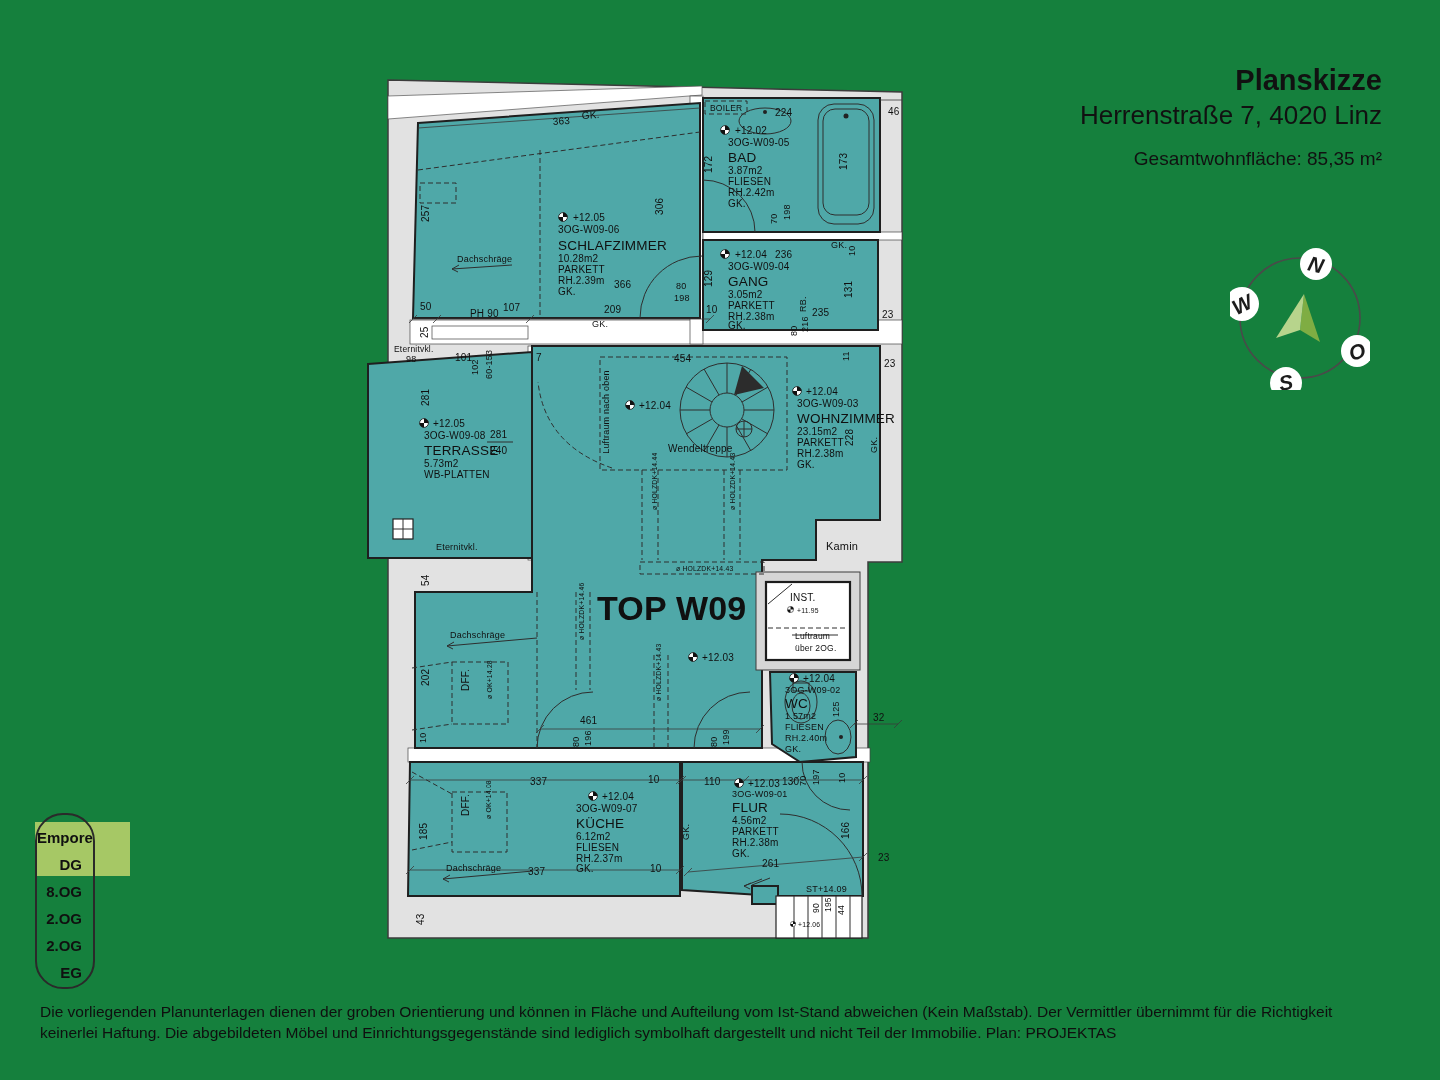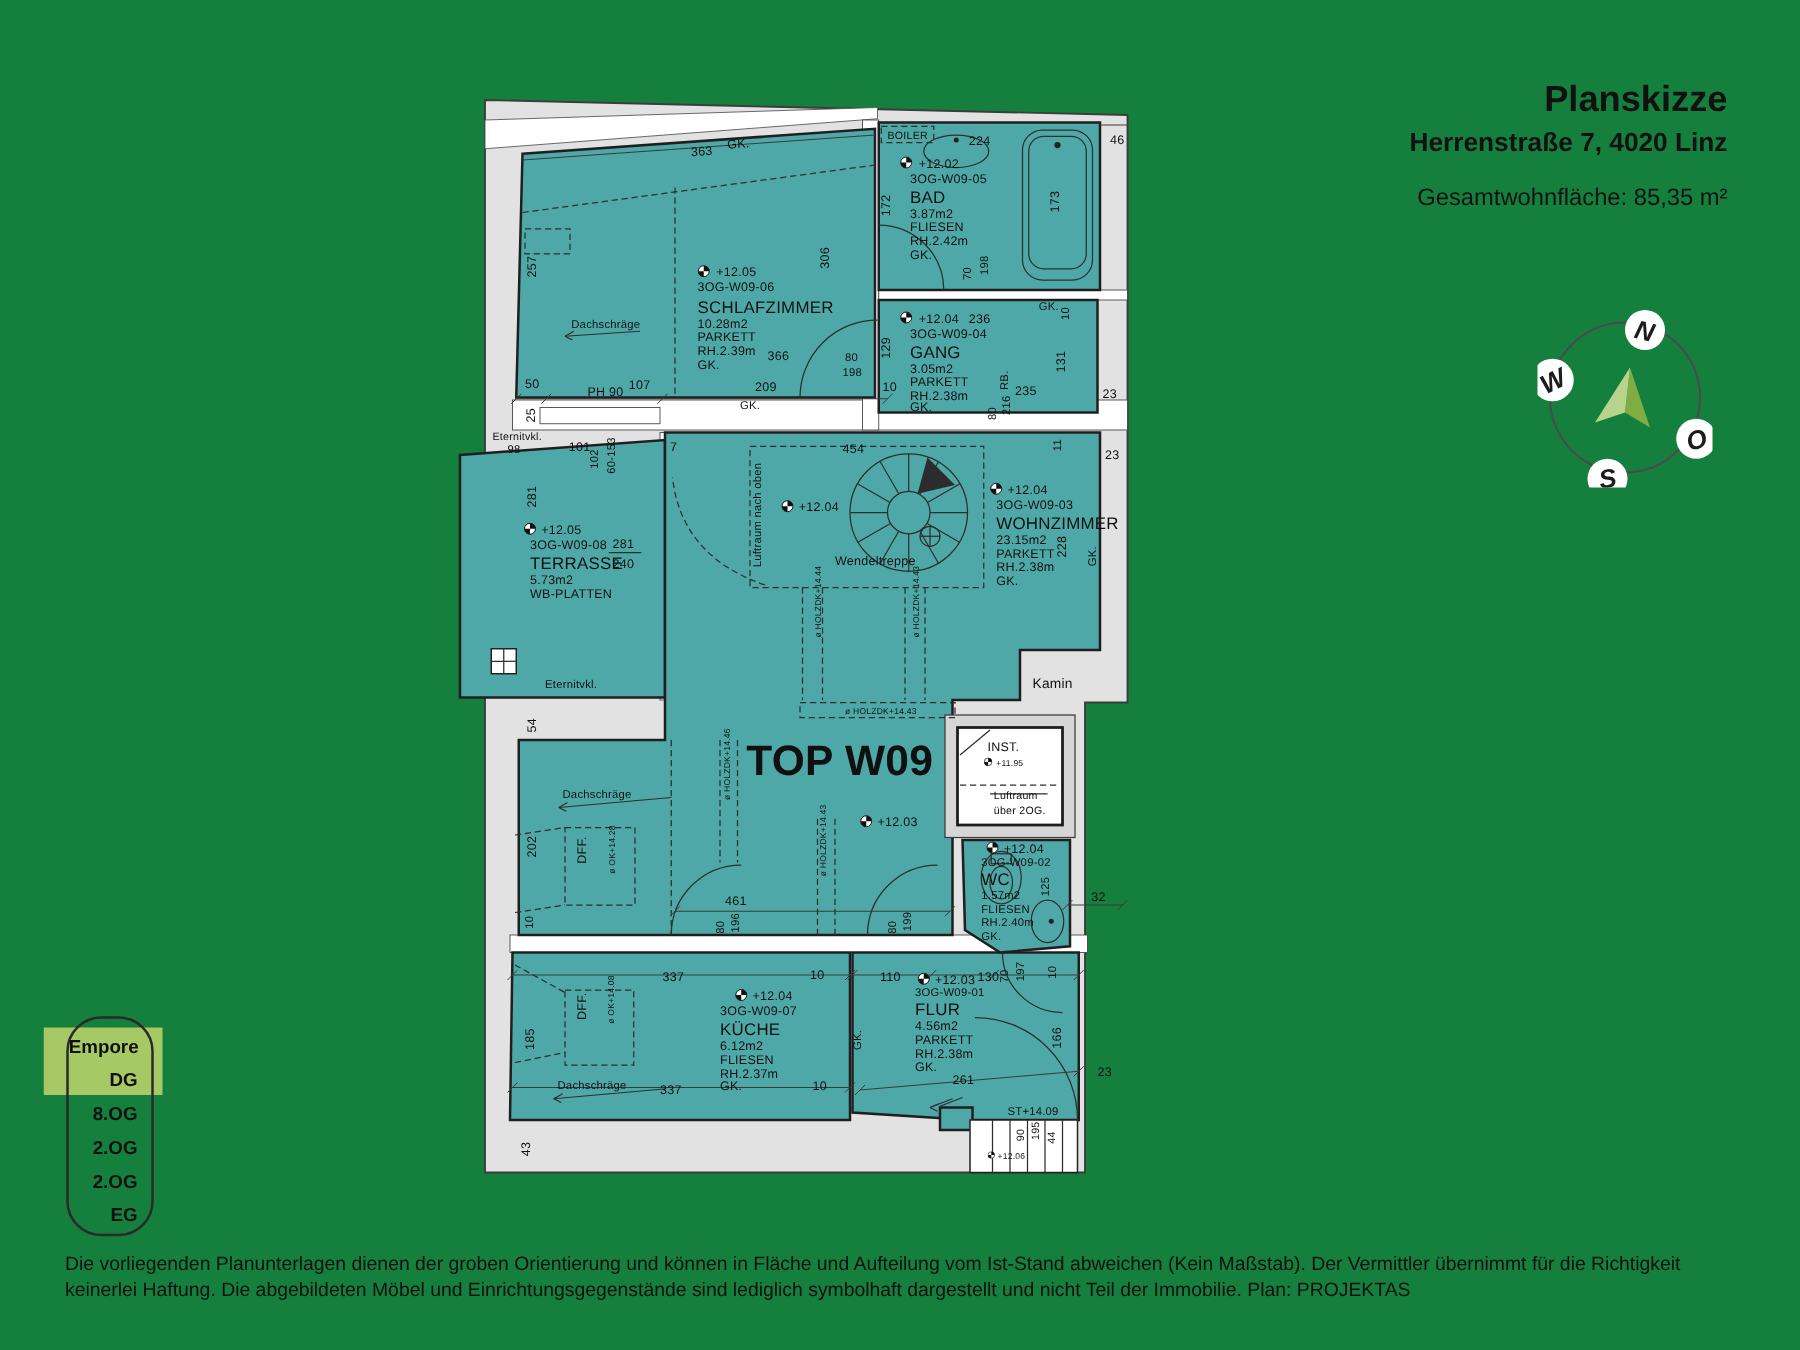--- a/index.html
+++ b/index.html
@@ -2,33 +2,33 @@
 <html><head>
 <meta charset="utf-8">
 <style>
   html,body{margin:0;padding:0;background:#fff;}
   .page{position:relative;width:1440px;height:1080px;background:#15803d;overflow:hidden;
         font-family:"Liberation Sans",sans-serif;color:#111;}
   
   .header{position:absolute;top:62px;right:58px;text-align:right;}
   .header .h-title{font-size:29px;font-weight:700;line-height:36px;}
   .header .h-sub{font-size:29px;font-weight:700;line-height:36px;white-space:pre;}
-  .header .h-addr{font-size:21px;font-weight:700;line-height:34px;}
+  .header .h-addr{font-size:26px;font-weight:400;line-height:34px;}
   .header .h-area{font-size:19px;font-weight:400;margin-top:16px;}
   
   .compass{position:absolute;left:1230px;top:240px;}
   .compass text{font-family:"Liberation Sans",sans-serif;font-size:21px;font-weight:700;font-style:italic;fill:#1c1c1c;}
   
   .floor-highlight{position:absolute;left:35px;top:822px;width:95px;height:54px;background:#a6c865;}
-  .floor-box{position:absolute;left:53px;top:813px;width:70px;height:176px;border:2px solid #2a2a2a;
+  .floor-box{position:absolute;left:35px;top:813px;width:60px;height:176px;border:2px solid #2a2a2a;
              border-radius:28px;box-sizing:border-box;padding-top:9px;}
   .floor-item{height:27px;line-height:27px;text-align:right;padding-right:11px;
               font-size:15px;font-weight:700;color:#101010;cursor:pointer;}
   
-  .disclaimer{position:absolute;left:52px;top:1002px;width:1348px;font-size:15.5px;line-height:1.35;color:#0f0f0f;}
+  .disclaimer{position:absolute;left:40px;top:1002px;width:1348px;font-size:15.5px;line-height:1.35;color:#0f0f0f;}
   
   .plan{position:absolute;left:355px;top:70px;}
   .plan text{font-family:"Liberation Sans",sans-serif;fill:#101010;letter-spacing:0.2px;}
   .pt{font-size:10px;}
   .pt9{font-size:9px;}
   .pt8{font-size:8.5px;}
   .pt7{font-size:6.8px;}
   .rname{font-size:13.5px;}
   .runit{font-size:34px;font-weight:600;letter-spacing:1px;}
   .wl{stroke:#1f1f1f;stroke-width:2;fill:#4FA8A8;}

